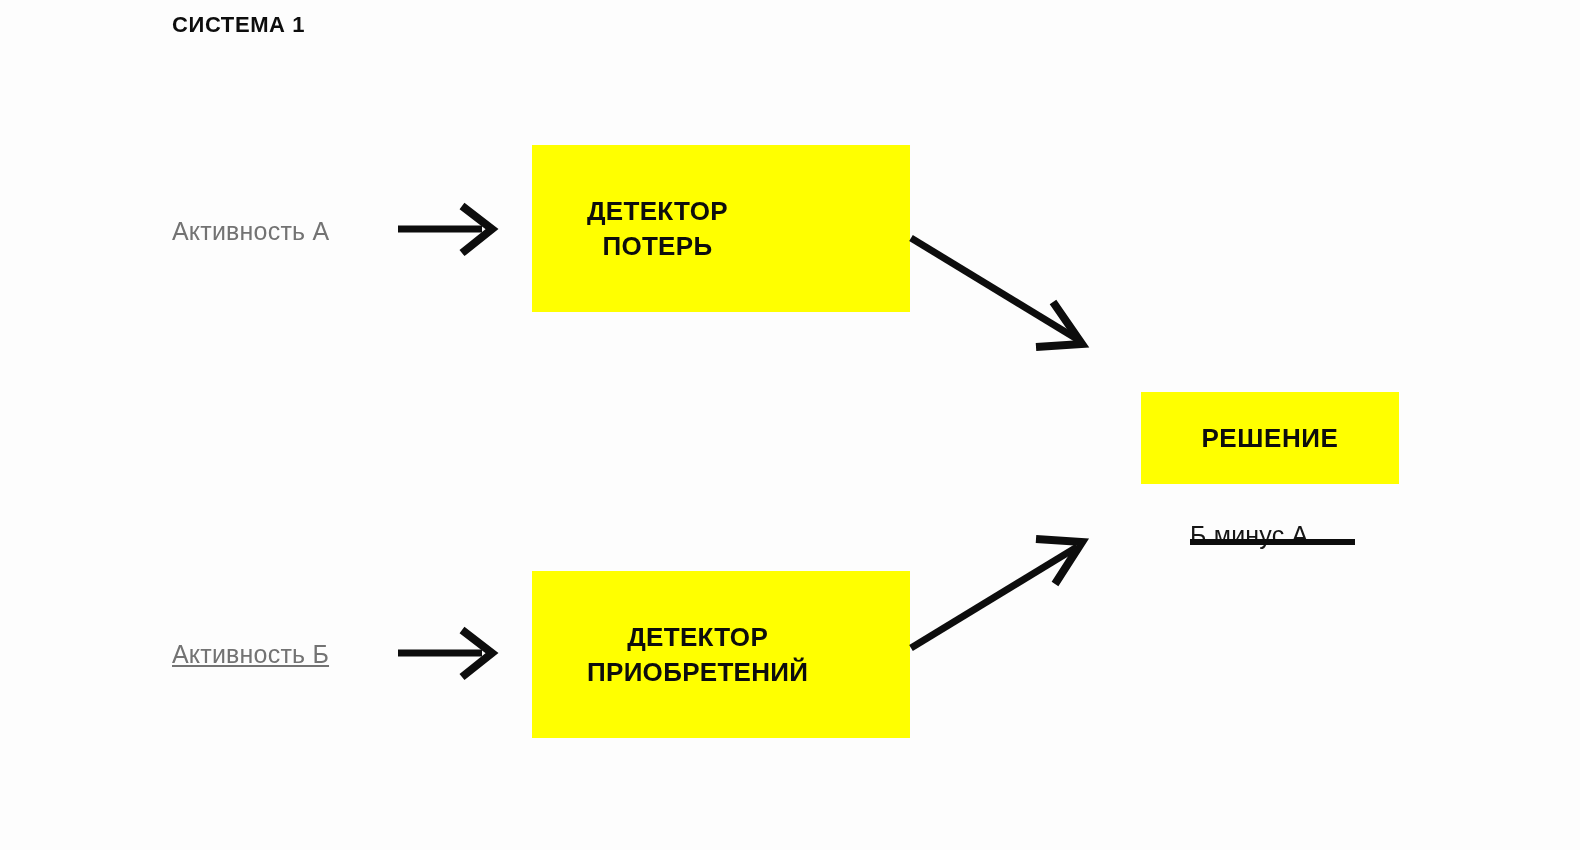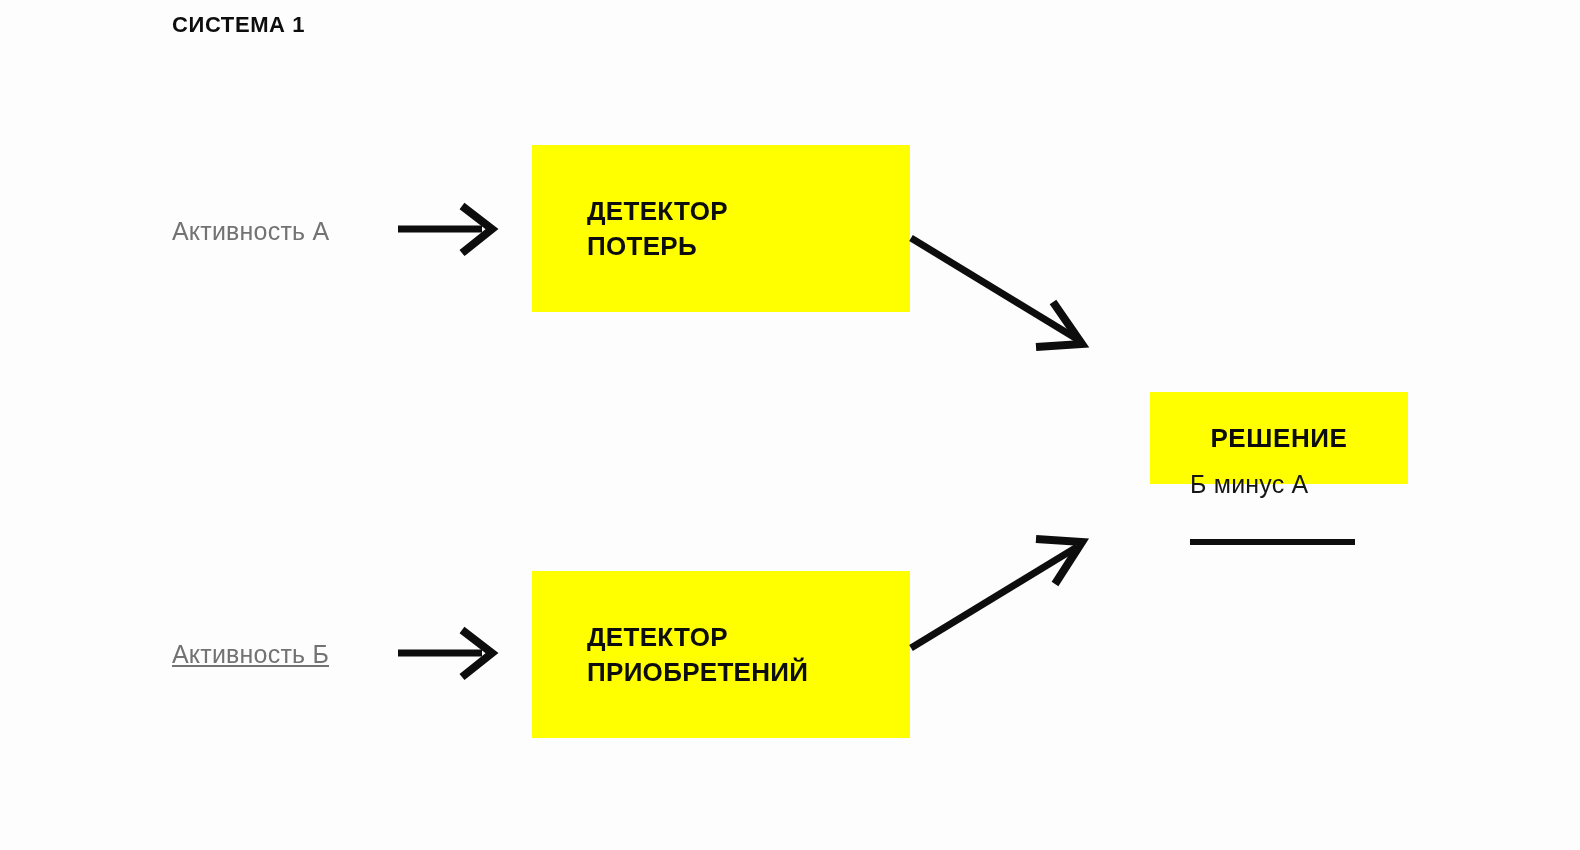--- a/index.html
+++ b/index.html
@@ -42,20 +42,21 @@
   #input-label-a { left: 172px; top: 217px; }
   #input-label-b { left: 172px; top: 640px; text-decoration: underline; }
 
   
   .process-box {
     position: absolute;
     background: #ffff00;
     box-sizing: border-box;
     display: flex;
     align-items: center;
+    text-align: center;
   }
   .process-box .box-label {
     font-size: 26px;
     font-weight: bold;
     line-height: 1.32;
     letter-spacing: 0.3px;
     color: #0d0d0d;
     padding-left: 55px;
     white-space: pre-line;
   }
@@ -76,35 +77,34 @@
   #box-decision {
     position: absolute;
     left: 1141px;
     top: 392px;
     width: 258px;
     height: 92px;
     background: #ffff00;
     display: flex;
     align-items: center;
     justify-content: center;
-    margin-left: 9px;
   }
   #box-decision .box-label {
     font-size: 26px;
     font-weight: bold;
     letter-spacing: 0.6px;
     color: #0d0d0d;
     white-space: nowrap;
   }
 
   
   #decision-formula {
     position: absolute;
     left: 1190px;
-    top: 470px;
+    top: 521px;
     font-size: 25px;
     font-weight: 400;
     color: #161616;
     letter-spacing: 0.2px;
     white-space: nowrap;
   }
   #decision-underline {
     position: absolute;
     left: 1190px;
     top: 539px;

